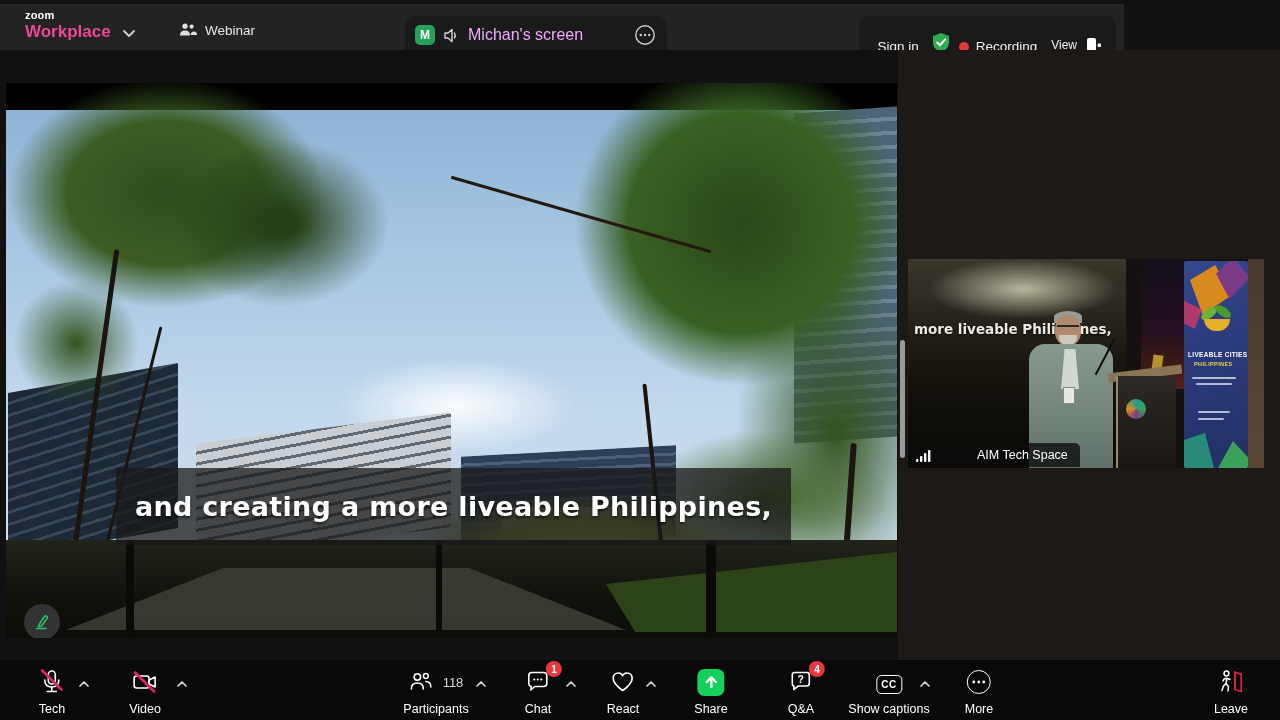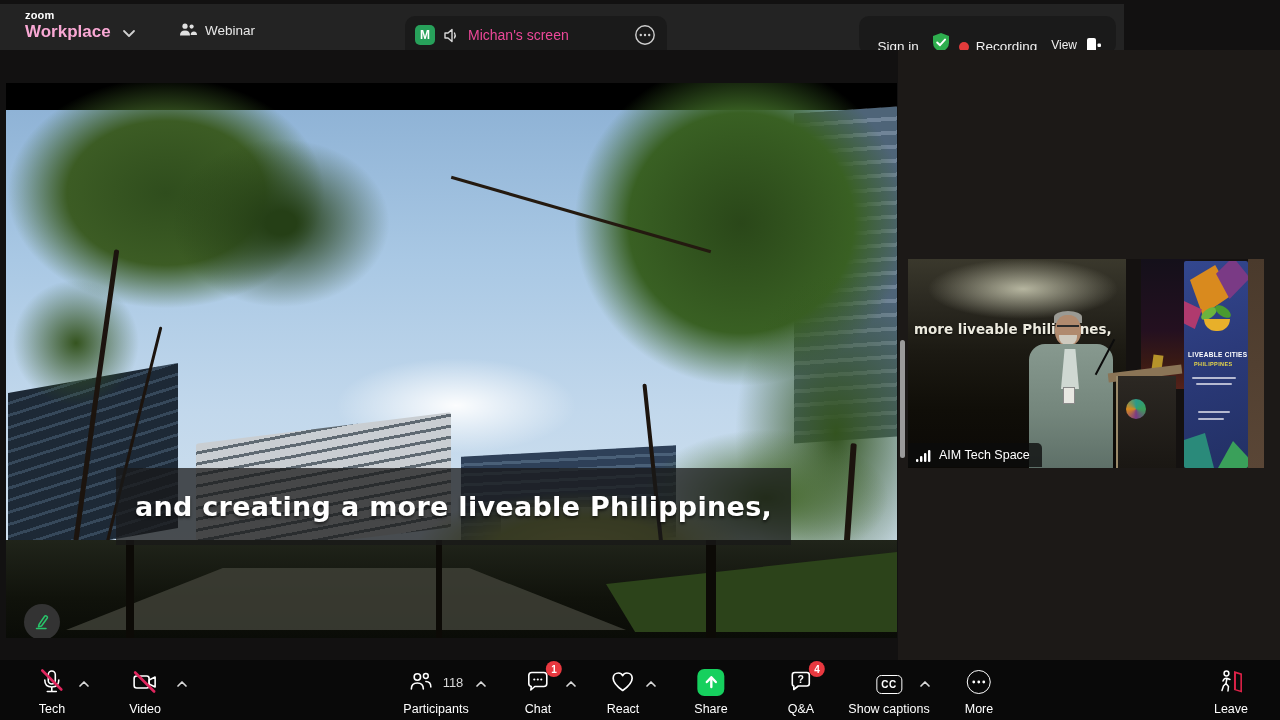--- a/index.html
+++ b/index.html
@@ -4,29 +4,29 @@
 <style>
   * { margin:0; padding:0; box-sizing:border-box; }
   html,body { width:1280px; height:720px; overflow:hidden; background:#000;
     font-family:"Liberation Sans", sans-serif; color:#fff; }
   .app { position:relative; width:1280px; height:720px; background:#121111; }
 
   
   .topbar { position:absolute; left:0; top:4px; width:1124px; height:50px; background:#232323; }
   .logo { position:absolute; left:25px; top:6px; line-height:1; cursor:pointer; }
   .logo-small { display:block; font-size:11px; font-weight:700; color:#fff; letter-spacing:.2px; }
-  .logo-main  { display:block; font-size:17px; font-weight:700; color:#f9a8d4; margin-top:2px; }
+  .logo-main  { display:block; font-size:17px; font-weight:700; color:#ec4899; margin-top:2px; }
   .logo-chevron { position:absolute; left:122px; top:24px; }
   .tab-webinar { position:absolute; left:168px; top:10px; height:32px; display:flex; align-items:center; gap:6px;
     padding:0 10px; color:#e8e8e8; font-size:13.5px; cursor:pointer; }
   .tab-screen { position:absolute; left:405px; top:12px; width:262px; height:38px; background:#1a1a1a;
     border-radius:10px 10px 0 0; display:flex; align-items:center; padding:0 10px; gap:8px; cursor:pointer; }
   .avatar-badge { width:20px; height:20px; border-radius:5px; background:#27a05a; color:#fff;
     font-size:12px; font-weight:700; display:flex; align-items:center; justify-content:center; }
-  .tab-screen-label { font-size:14px; color:#ec4899; flex:1 1 auto; white-space:nowrap; overflow:hidden; }
+  .tab-screen-label { font-size:16px; color:#f0abfc; flex:1 1 auto; white-space:nowrap; overflow:hidden; }
   .tab-more-btn { width:24px; height:24px; border-radius:50%; border:none; background:transparent;
     display:flex; align-items:center; justify-content:center; cursor:pointer; }
   .topbar-right { position:absolute; right:8px; top:12px; height:38px; background:#1a1a1a; border-radius:10px;
     display:flex; align-items:flex-end; padding:0 14px; gap:8px; }
   .signin { font-size:13.5px; color:#f0f0f0; cursor:pointer; padding:0 4px; }
   .rec-wrap { display:flex; align-items:center; gap:7px; }
   .rec-dot { width:10px; height:10px; border-radius:50%; background:#e23b3b; }
   .rec-label { font-size:13.5px; color:#f0f0f0; }
   .view-wrap { display:flex; align-items:center; gap:7px; cursor:pointer; padding-left:6px; }
   .view-label { font-size:12px; color:#f0f0f0; }
@@ -130,21 +130,21 @@
   .t-b-line2 { position:absolute; left:10px; top:100px; font-size:5.5px; font-weight:700; color:#e8d84a; letter-spacing:.4px; white-space:nowrap; }
   .t-b-bar { position:absolute; background:rgba(230,230,240,.75); height:2px; border-radius:1px; }
   .t-b-teal { position:absolute; left:0; top:172px; width:30px; height:35px; background:#2a8a7a;
     clip-path:polygon(0 20%,70% 0,100% 100%,0 100%); }
   .t-b-green { position:absolute; left:34px; top:180px; width:30px; height:27px; background:#3aa05a;
     clip-path:polygon(0 100%,50% 0,100% 60%,100% 100%); }
   .t-wall { position:absolute; left:340px; top:0; width:16px; height:209px;
     background:linear-gradient(180deg,#4a3a2c 0%,#5a4636 100%); }
   .tile-label { position:absolute; left:0; bottom:1px; display:flex; align-items:center; gap:7px;
     background:rgba(12,12,12,.78); border-radius:0 5px 0 0; padding:5px 12px 5px 8px; }
-  .tile-label-text { font-size:12.5px; color:#fff; }
+  .tile-label-text { font-size:12.5px; color:#fff;margin-left:38px; }
 
   
   .toolbar { position:absolute; left:0; top:660px; width:1280px; height:60px; background:#090909; }
   .ctrl { position:absolute; top:8px; transform:translateX(-50%); display:flex; flex-direction:column;
     align-items:center; gap:6px; background:none; border:none; cursor:pointer; }
   .ctrl-iconrow { height:28px; display:flex; align-items:center; gap:8px; position:relative; }
   .ctrl-label { font-size:12.5px; color:#fff; white-space:nowrap; }
   .chev-btn { position:absolute; top:16px; transform:translateX(-50%); background:none; border:none; cursor:pointer; }
   .count-text { font-size:13px; color:#d8d8d8; }
   .badge { position:absolute; top:-7px; right:-11px; min-width:16px; height:16px; border-radius:8px;

